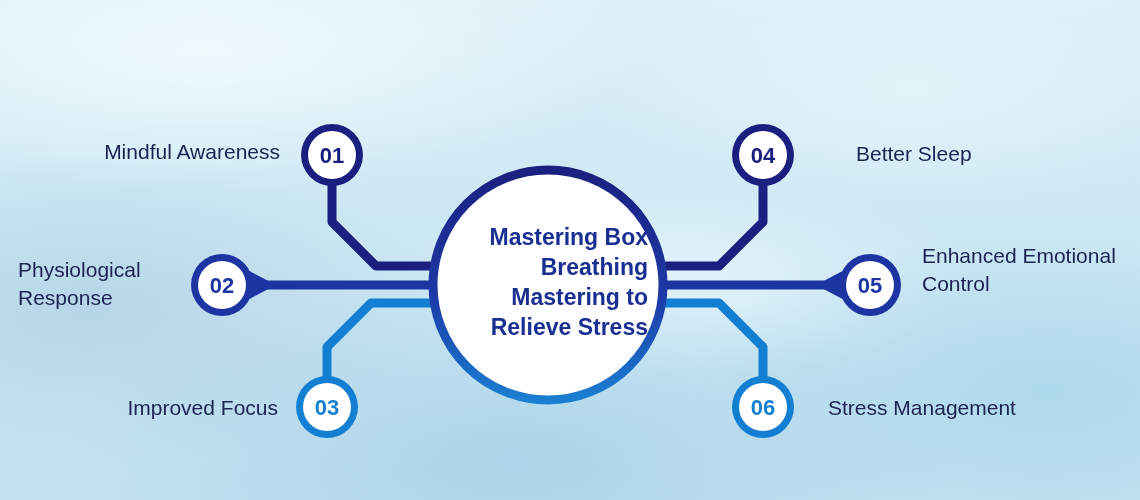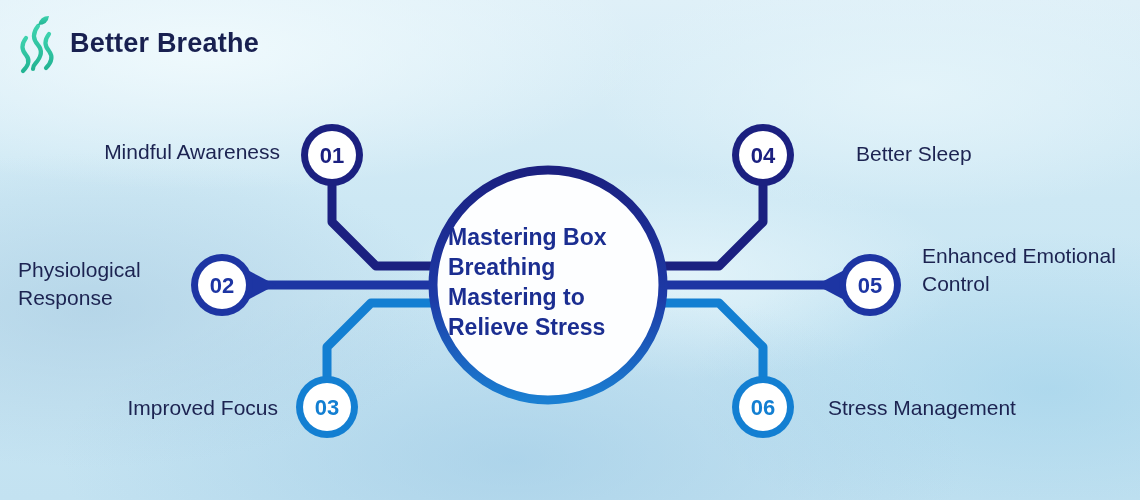--- a/index.html
+++ b/index.html
@@ -56,54 +56,37 @@
   }
   .node-label.wrap {
     white-space: normal;
     text-align: left;
   }
   .center-title {
     position: absolute;
     left: 448px;
     top: 222px;
     width: 200px;
-    text-align: left;
+    text-align: right;
     font-size: 23px;
     line-height: 30px;
     font-weight: 700;
     color: #1b2e91;
   }
   svg text.node-num {
     font-family: "Liberation Sans", "DejaVu Sans", sans-serif;
     font-size: 22px;
     font-weight: 700;
   }
 </style>
 </head>
 <body>
 
 <div class="stage">
 
-  <div class="logo">
-    <svg width="46" height="62" viewBox="0 0 46 62">
-      <defs>
-        <linearGradient id="tealGrad" x1="0" y1="0" x2="0" y2="1">
-          <stop offset="0" stop-color="#3dd2ae"></stop>
-          <stop offset="1" stop-color="#22b493"></stop>
-        </linearGradient>
-      </defs>
-      <g fill="none" stroke="url(#tealGrad)" stroke-width="4.2" stroke-linecap="round">
-        <path d="M12 26 q-7 9 0 17 q6 7 -3 16"></path>
-        <path d="M24 14 q-8 10 0 19 q7 8 -3 19 q-2 2 -2 5"></path>
-        <path d="M35 22 q-7 9 0 17 q6 8 -3 17"></path>
-      </g>
-      <path d="M24 13 q2 -9 11 -9 q-1 9 -11 9 Z" fill="url(#tealGrad)"></path>
-    </svg>
-    <span class="logo-text">Better Breathe</span>
-  </div>
 
   <svg class="diagram-svg" width="1140" height="500" viewBox="0 0 1140 500">
     <defs>
       <linearGradient id="ringGrad" x1="0" y1="0" x2="0" y2="1">
         <stop offset="0" stop-color="#1b2080"></stop>
         <stop offset="0.55" stop-color="#1d3aa6"></stop>
         <stop offset="1" stop-color="#1a7fd2"></stop>
       </linearGradient>
     </defs>
 

